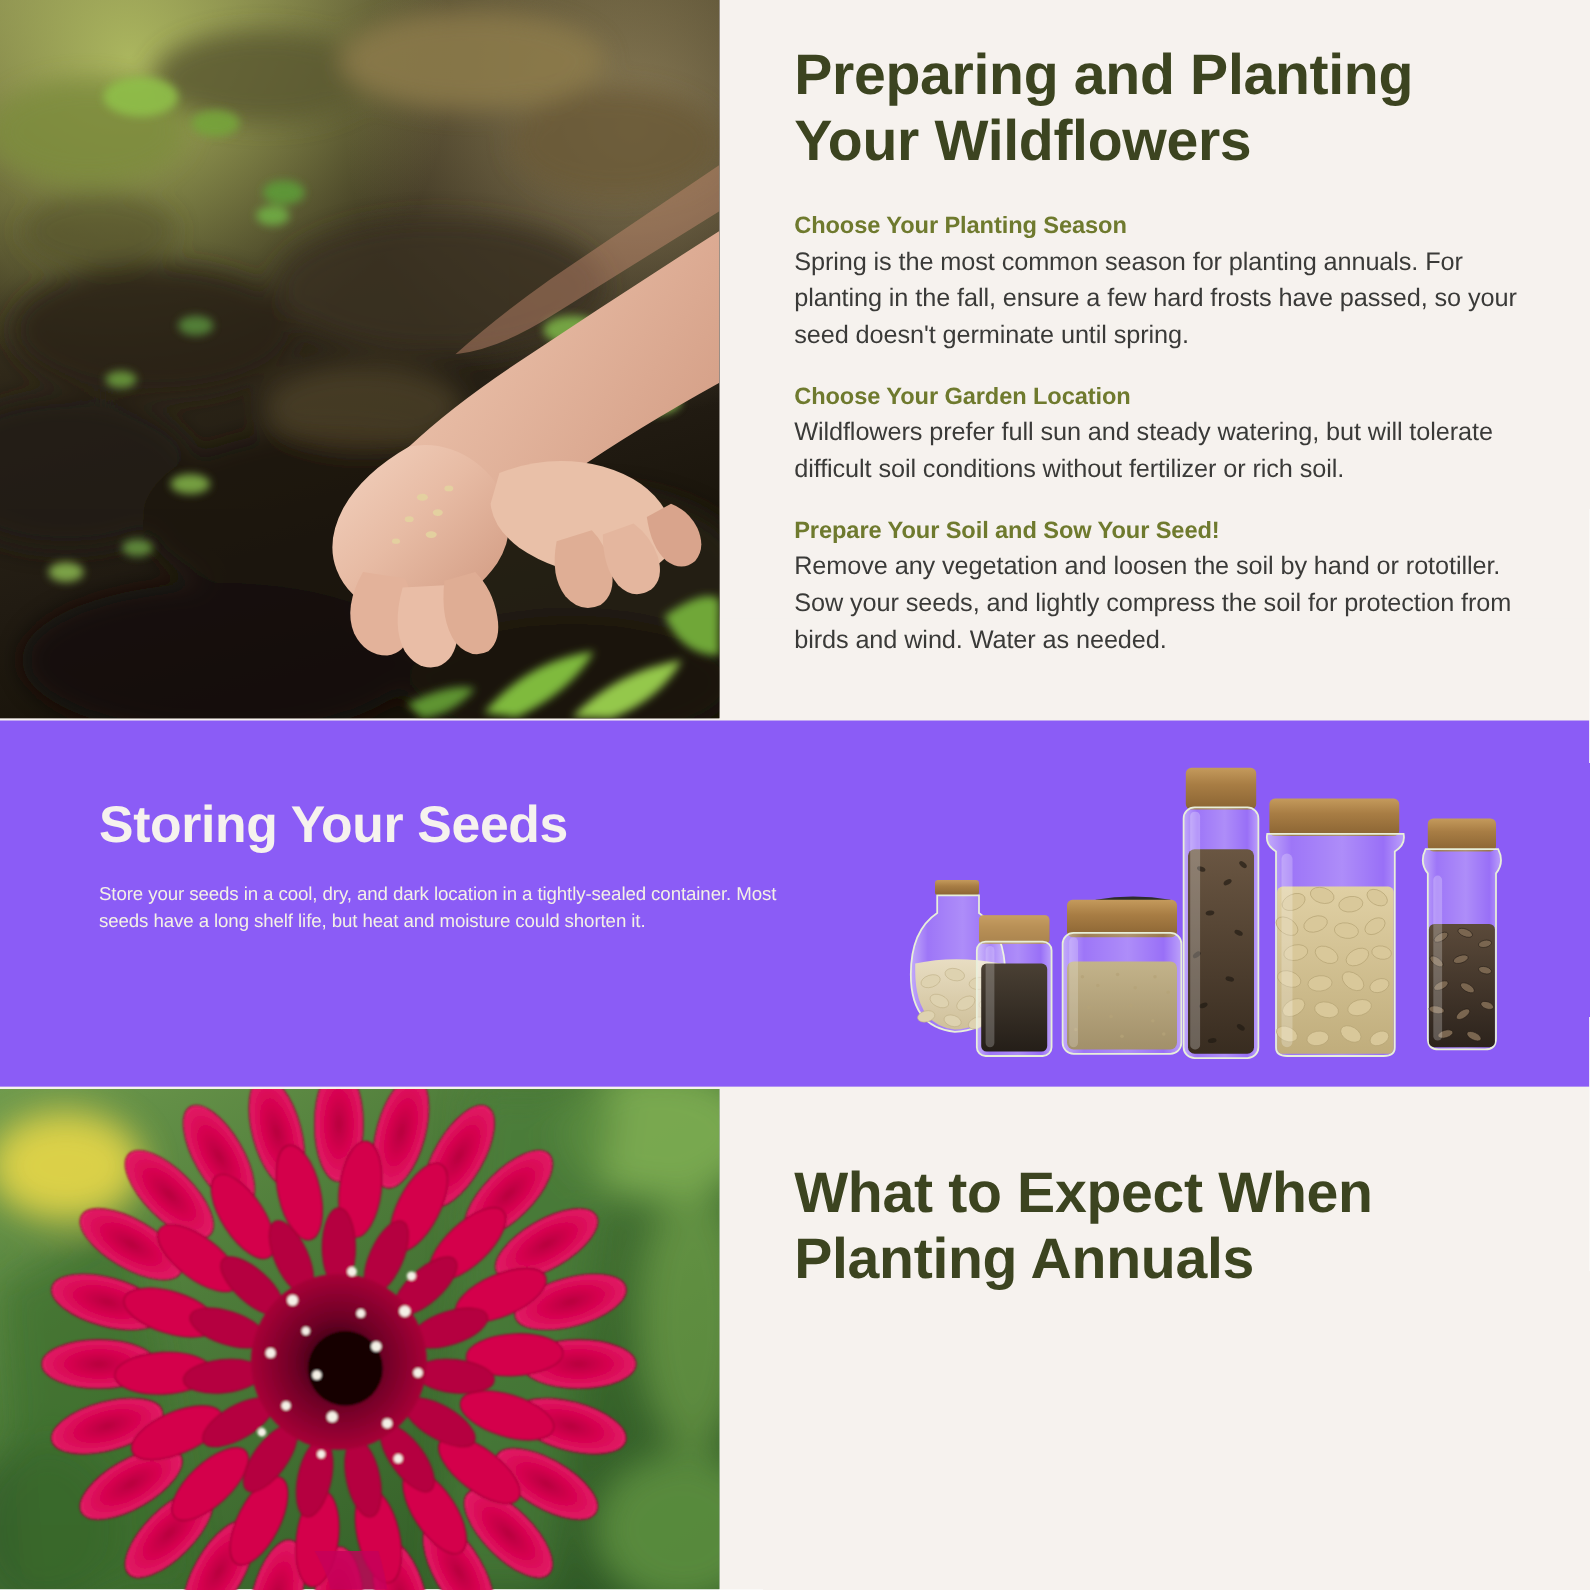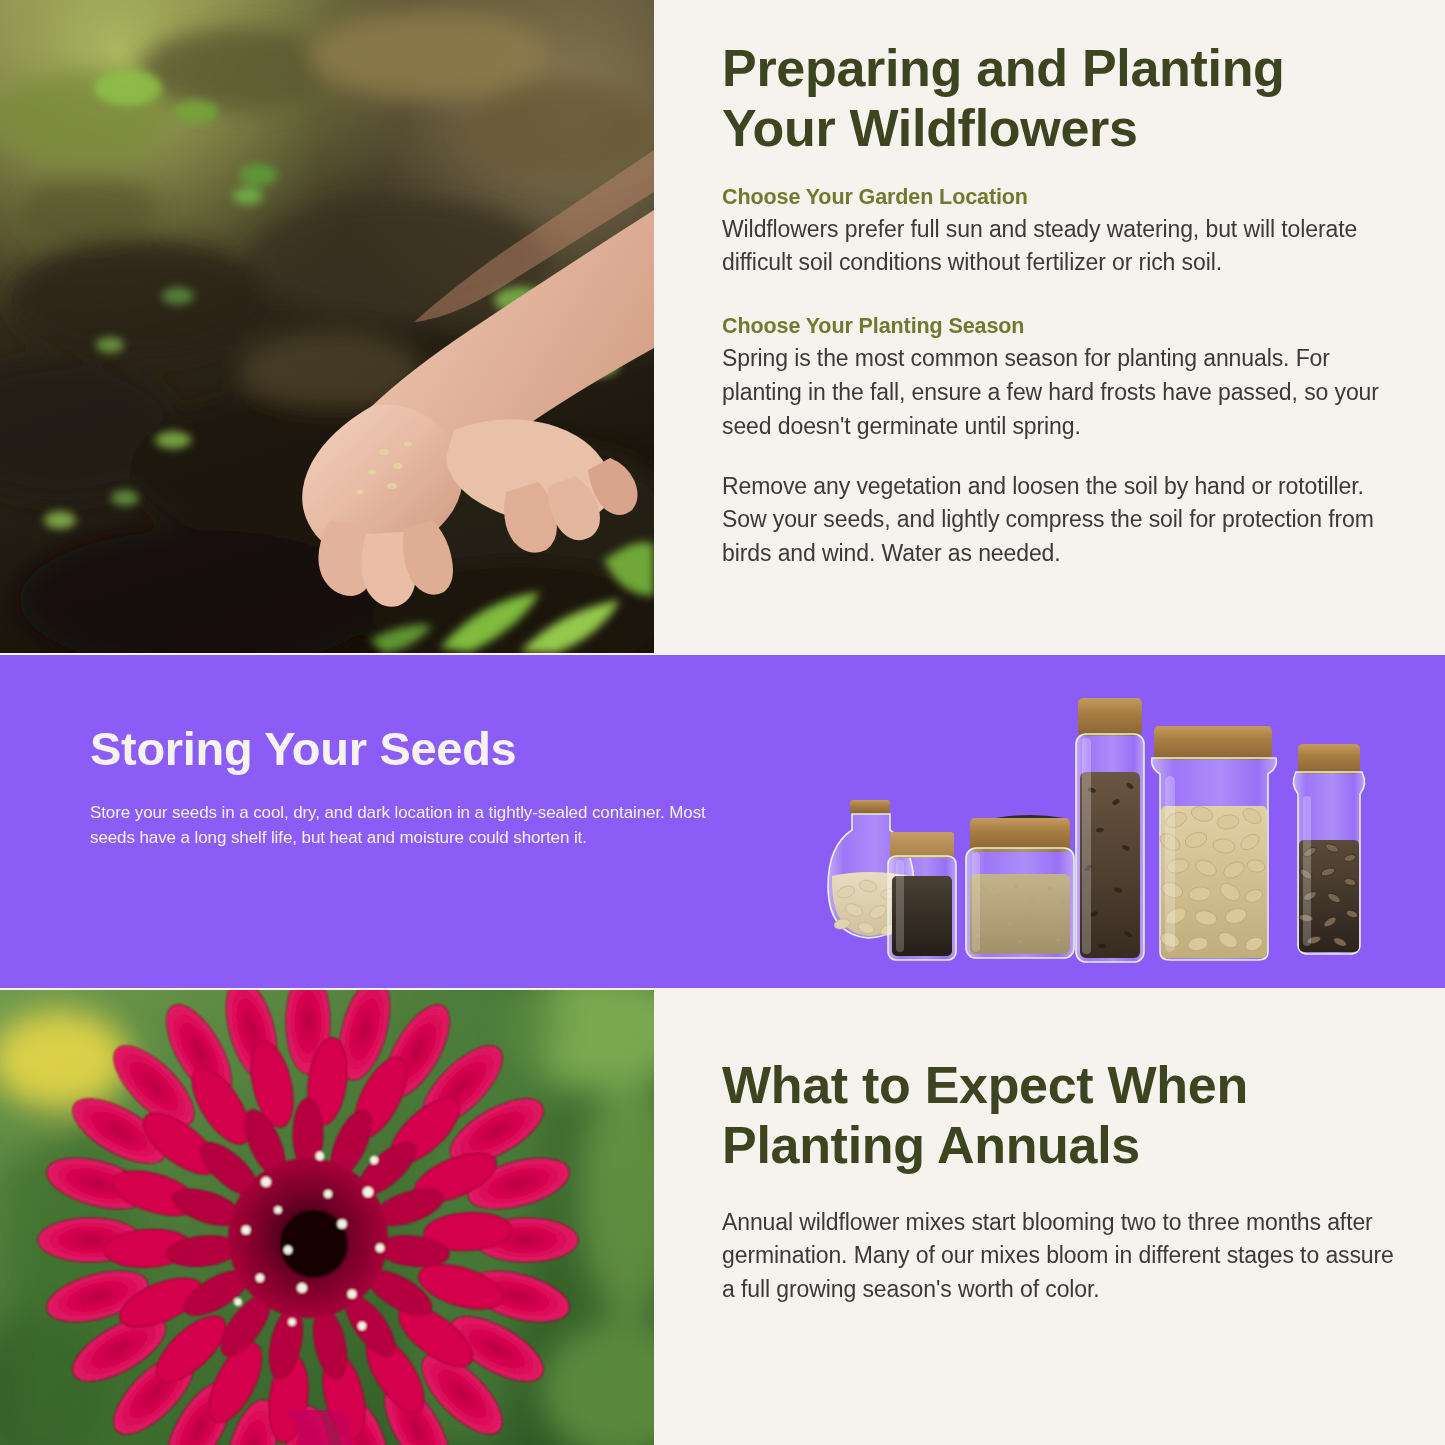--- a/index.html
+++ b/index.html
@@ -235,31 +235,32 @@
           <ellipse cx="392" cy="486" rx="5" ry="3"></ellipse>
           <ellipse cx="360" cy="492" rx="3.6" ry="2.4"></ellipse>
           <ellipse cx="408" cy="444" rx="4" ry="2.6"></ellipse>
         </g>
       </svg>
     </div>
 
     <div class="text-col-top">
       <h1 class="title">Preparing and Planting Your Wildflowers</h1>
 
+      <div class="block first">
+        <h2 class="sub">Choose Your Planting Season</h2>
+        <p class="body">Spring is the most common season for planting annuals. For planting in the fall, ensure a few hard frosts have passed, so your seed doesn't germinate until spring.</p>
+      </div>
+
       <div class="block">
         <h2 class="sub">Choose Your Garden Location</h2>
         <p class="body">Wildflowers prefer full sun and steady watering, but will tolerate difficult soil conditions without fertilizer or rich soil.</p>
       </div>
 
-      <div class="block first">
-        <h2 class="sub">Choose Your Planting Season</h2>
-        <p class="body">Spring is the most common season for planting annuals. For planting in the fall, ensure a few hard frosts have passed, so your seed doesn't germinate until spring.</p>
-      </div>
-
       <div class="block">
+        <h2 class="sub">Prepare Your Soil and Sow Your Seed!</h2>
         <p class="body">Remove any vegetation and loosen the soil by hand or rototiller. Sow your seeds, and lightly compress the soil for protection from birds and wind. Water as needed.</p>
       </div>
     </div>
   </div>
 
   <div class="sec-green">
 
     <div class="green-text">
       <h1 class="title-green">Storing Your Seeds</h1>
       <p class="body-green">Store your seeds in a cool, dry, and dark location in a tightly-sealed container. Most seeds have a long shelf life, but heat and moisture could shorten it.</p>
@@ -562,16 +563,15 @@
           <circle cx="-16" cy="82" r="3.8"></circle>
         </g>
       </g>
 
       <path d="M286 420 Q300 446 300 455 L352 455 Q350 440 344 420 Z" fill="#c4005a" opacity="0.8"></path>
     </svg>
   </div>
 
   <div class="text-col-bottom">
     <h1 class="title-bottom">What to Expect When Planting Annuals</h1>
-    <p class="body">Annual wildflower mixes start blooming two to three months after germination. Many of our mixes bloom in different stages to assure a full growing season's worth of color.</p>
   </div>
 
 </div>
 
 </body></html>

